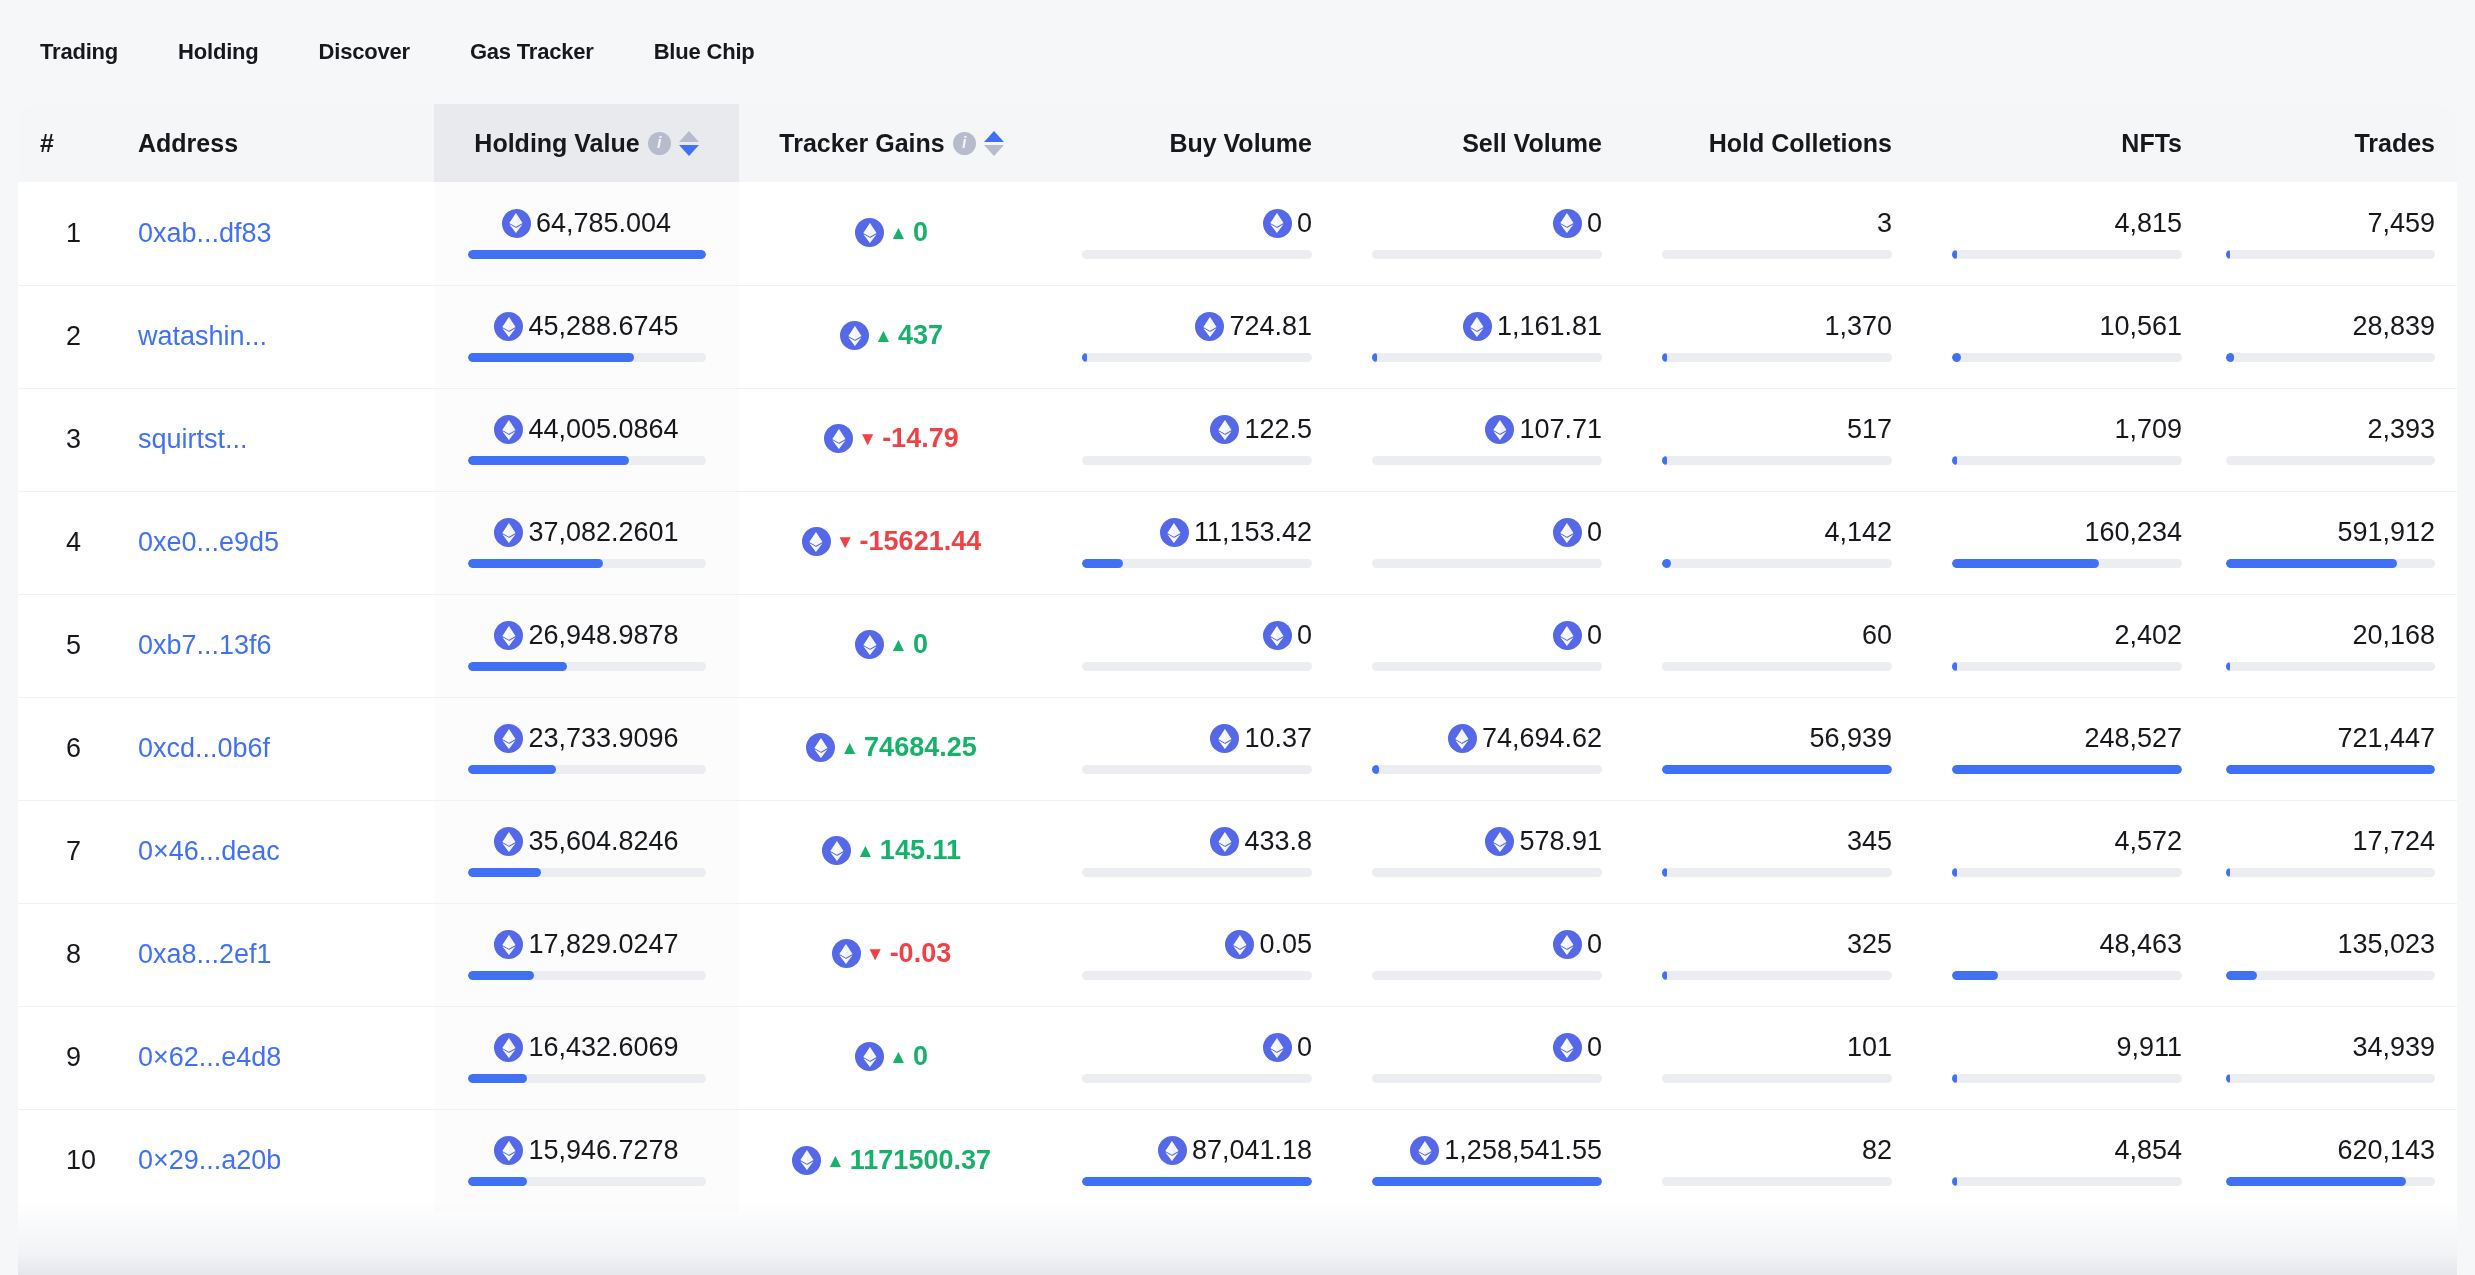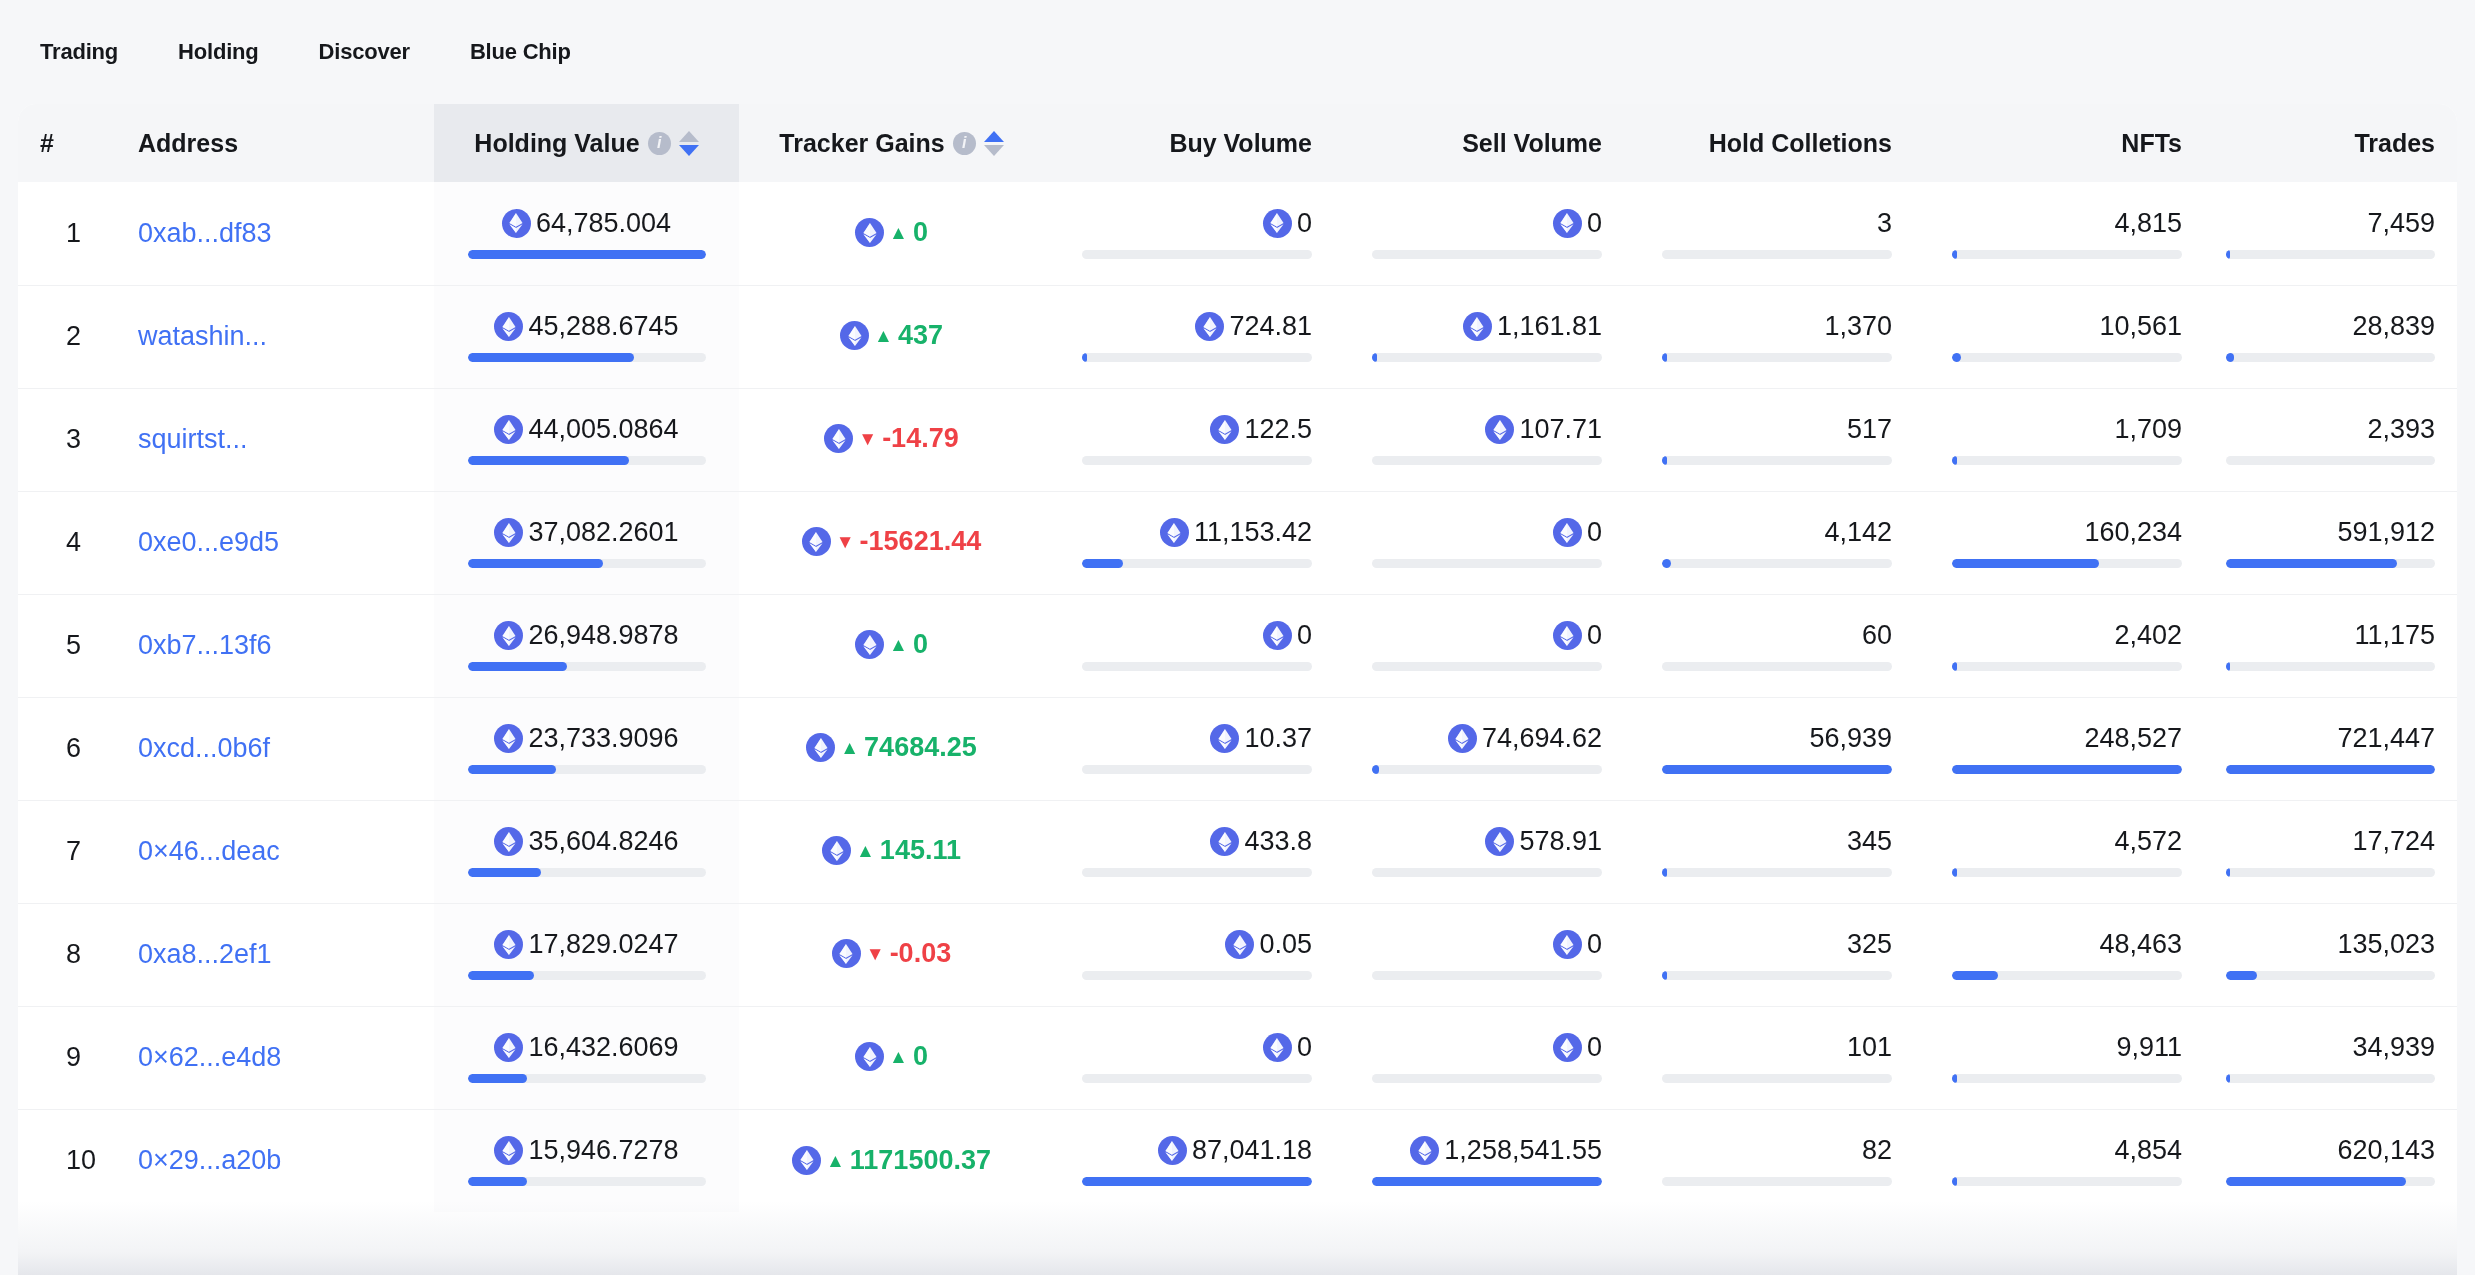--- a/index.html
+++ b/index.html
@@ -138,20 +138,21 @@
     pointer-events:none;
   }
 </style>
 </head>
 <body>
 
 <div class="navbar" id="navbar">
     <div class="nav-item">Trading</div>
     <div class="nav-item">Holding</div>
     <div class="nav-item">Discover</div>
+    <div class="nav-item">Gas Tracker</div>
     <div class="nav-item">Blue Chip</div>
   </div>
 
 <div class="card">
   <table>
     <colgroup>
       <col class="c-rank">
         <col class="c-addr">
         <col class="c-hold">
         <col class="c-gain">
@@ -688,21 +689,21 @@
                 <span>2,402</span>
               </div>
               <div class="bar">
                 <span style="width: 2%;"></span>
               </div>
             </div>
           </td>
           <td class="num">
             <div class="cellwrap">
               <div class="valrow">
-                <span>11,175</span>
+                <span>20,168</span>
               </div>
               <div class="bar">
                 <span style="width: 2%;"></span>
               </div>
             </div>
           </td>
         </tr>
         <tr>
           <td class="rank">6</td>
           <td class="addr"><a href="#">0xcd...0b6f</a></td>

